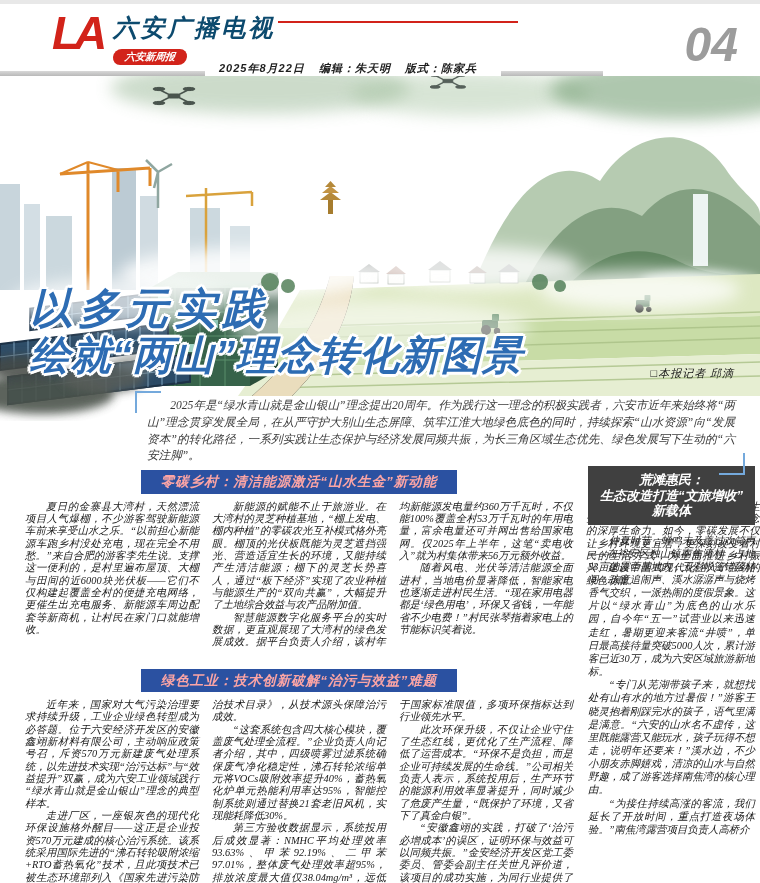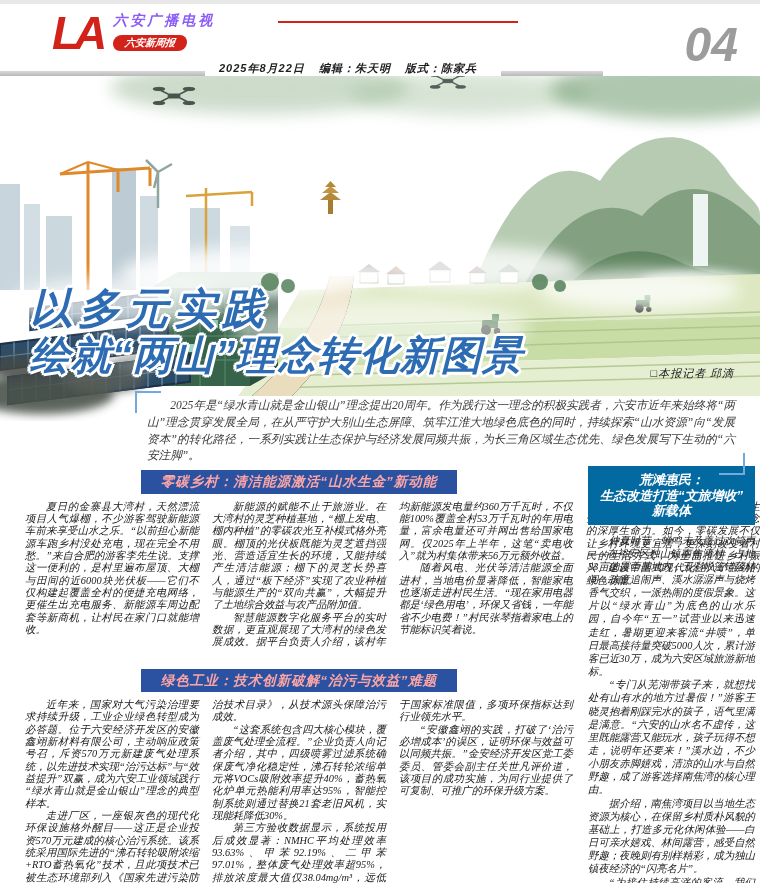--- a/index.html
+++ b/index.html
@@ -11,21 +11,21 @@
     font-style:italic;
   }
   
   .logo { position:absolute; left:52px; top:6px; display:flex; align-items:flex-start; z-index:5; }
   .monogram {
     font-family:"Liberation Sans","DejaVu Sans",sans-serif;
     font-weight:900; font-size:46px; line-height:46px; color:#d2231a; letter-spacing:-6px;
   }
   .logo-right { margin-left:12px; padding-top:2px; position:relative; }
   .logo-title {
-    color:#8b5cf6; font-weight:700; font-size:14px; letter-spacing:3px;
+    color:#0c4a6e; font-weight:700; font-size:24px; letter-spacing:3px;
     font-family:"Liberation Serif","DejaVu Serif",serif;
   }
   .logo-rule { position:absolute; left:165px; top:11px; width:240px; height:2px; background:#d2231a; }
   .logo-badge {
     display:inline-block; margin-top:5px; background:#d2231a; color:#fff;
     font-size:10px; line-height:14px; padding:1px 12px; border-radius:8px;
     transform:skewX(-6deg); font-weight:700;
   }
   .dateline { position:absolute; left:0; top:57px; display:flex; align-items:flex-end; z-index:5; }
   .gray-rule { height:5px; background:linear-gradient(to bottom,#d8d8d8,#b9b9b9); }
@@ -80,21 +80,21 @@
   .sec-text {
     margin-top:7px; column-count:3; column-gap:13px; column-fill:auto;
     font-size:10.4px; line-height:12.35px; text-align:justify; color:#191919;
   }
   .sec-text-1 { height:158px; }
   .sec-text-2 { height:200px; }
   .sec-text p, .side-text p { text-indent:2em; margin:0; }
   
   .sidebar { position:absolute; left:588px; top:462px; width:167px; }
   .side-head {
-    background:#0369a1; color:#fff; text-align:center; padding:6px 4px;
+    background:#404040; color:#fff; text-align:center; padding:6px 4px;
     font-family:"Liberation Sans","DejaVu Sans",sans-serif;
     font-size:13px; font-weight:700; line-height:15.5px;
   }
   .side-text {
     margin-top:9px; font-size:10.4px; line-height:13.15px;
     text-align:justify; color:#191919;
   }
 </style>
 </head>
 <body>
@@ -326,31 +326,31 @@
       <p>随着风电、光伏等清洁能源全面进村，当地电价显著降低，智能家电也逐渐走进村民生活。“现在家用电器都是‘绿色用电’，环保又省钱，一年能省不少电费！”村民张琴指着家电上的节能标识笑着说。</p>
       <p>从“靠山水吃饭”到“让山水生金”，大湾村的实践印证了“两山”理念的深厚生命力。如今，零碳发展不仅让乡村环境更宜居，更深刻改变着村民的生活方式，为全面推进乡村振兴、建设中国式现代化注入了强劲的绿色动能。</p>
     </div>
 
     <span class="sec-bar second">绿色工业：技术创新破解“治污与效益”难题</span>
     <div class="sec-text sec-text-2">
       <p>近年来，国家对大气污染治理要求持续升级，工业企业绿色转型成为必答题。位于六安经济开发区的安徽鑫翊新材料有限公司，主动响应政策号召，斥资570万元新建废气处理系统，以先进技术实现“治污达标”与“效益提升”双赢，成为六安工业领域践行“绿水青山就是金山银山”理念的典型样本。</p>
       <p>走进厂区，一座银灰色的现代化环保设施格外醒目——这正是企业投资570万元建成的核心治污系统。该系统采用国际先进的“沸石转轮吸附浓缩+RTO蓄热氧化”技术，且此项技术已被生态环境部列入《国家先进污染防治技术目录》，从技术源头保障治污成效。</p>
       <p>“这套系统包含四大核心模块，覆盖废气处理全流程。”企业负责人向记者介绍，其中，四级喷雾过滤系统确保废气净化稳定性，沸石转轮浓缩单元将VOCs吸附效率提升40%，蓄热氧化炉单元热能利用率达95%，智能控制系统则通过替换21套老旧风机，实现能耗降低30%。</p>
       <p>第三方验收数据显示，系统投用后成效显著：NMHC平均处理效率93.63%、甲苯92.19%、二甲苯97.01%，整体废气处理效率超95%，排放浓度最大值仅38.04mg/m³，远低于国家标准限值，多项环保指标达到行业领先水平。</p>
+      <p>此次环保升级，不仅让企业守住了生态红线，更优化了生产流程、降低了运营成本。“环保不是负担，而是企业可持续发展的生命线。”公司相关负责人表示，系统投用后，生产环节的能源利用效率显著提升，同时减少了危废产生量，“既保护了环境，又省下了真金白银”。</p>
       <p>“安徽鑫翊的实践，打破了‘治污必增成本’的误区，证明环保与效益可以同频共振。”金安经济开发区党工委委员、管委会副主任关世凡评价道，该项目的成功实施，为同行业提供了可复制、可推广的环保升级方案。</p>
     </div>
   </div>
 
   <div class="sidebar">
     <div class="side-head">
       <div>荒滩惠民：</div>
       <div>生态改造打造“文旅增收”</div>
       <div>新载体</div>
     </div>
     <div class="side-text">
       <p>仲夏时节，蝉鸣未及盖过欢笑声——在裕安区独山镇南焦湾村，占地53亩的露营基地内，五彩帐篷错落林间，孩童追闹声、溪水潺潺声与烧烤香气交织，一派热闹的度假景象。这片以“绿水青山”为底色的山水乐园，自今年“五一”试营业以来迅速走红，暑期更迎来客流“井喷”，单日最高接待量突破5000人次，累计游客已近30万，成为六安区域旅游新地标。</p>
       <p>“专门从芜湖带孩子来，就想找处有山有水的地方过暑假！”游客王晓灵抱着刚踩完水的孩子，语气里满是满意。“六安的山水名不虚传，这里既能露营又能玩水，孩子玩得不想走，说明年还要来！”溪水边，不少小朋友赤脚嬉戏，清凉的山水与自然野趣，成了游客选择南焦湾的核心理由。</p>
-      <p>据介绍，南焦湾项目以当地生态资源为核心，在保留乡村质朴风貌的基础上，打造多元化休闲体验——白日可亲水嬉戏、林间露营，感受自然野趣；夜晚则有别样精彩，成为独山镇夜经济的“闪亮名片”。</p>
       <p>“为接住持续高涨的客流，我们延长了开放时间，重点打造夜场体验。”南焦湾露营项目负责人高桥介</p>
     </div>
   </div>
 
 </div>
 
 </body></html>

